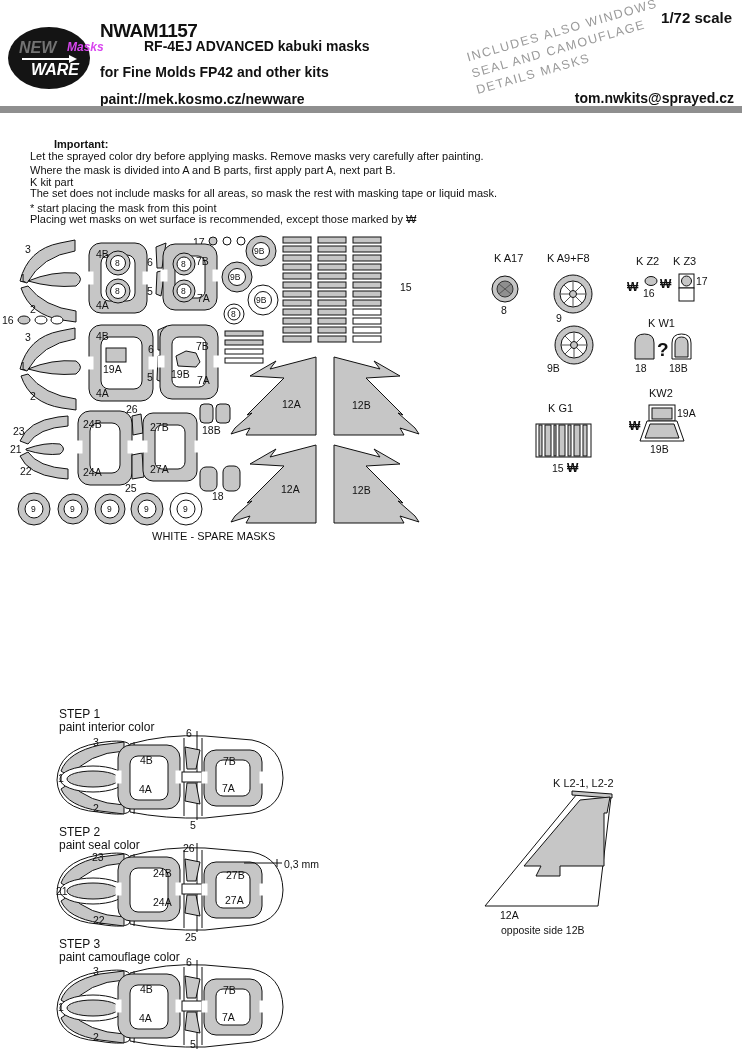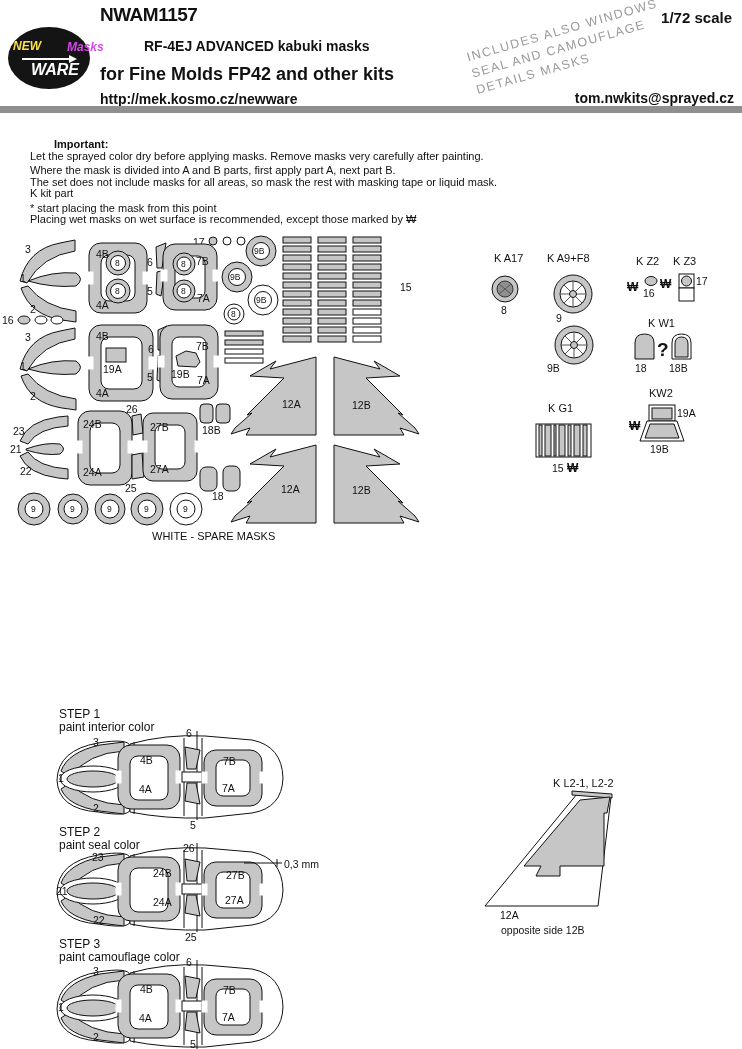--- a/index.html
+++ b/index.html
@@ -2,29 +2,29 @@
 <html><head>
 <meta charset="utf-8">
 <style>
   html,body{margin:0;padding:0;}
   body{width:742px;height:1049px;position:relative;background:#fff;
        font-family:"Liberation Sans",sans-serif;color:#111;overflow:hidden;}
   .abs{position:absolute;}
   
   .logo{left:8px;top:27px;width:82px;height:62px;background:#141414;border-radius:50%;}
   .logo span{position:absolute;font-style:italic;font-weight:bold;}
-  .logo .l-new{left:5px;top:12px;color:#fde047;font-size:12px;}
+  .logo .l-new{left:11px;top:12px;color:#737373;font-size:16px;}
   .logo .l-masks{left:59px;top:13px;color:#d946ef;font-size:12px;}
   .logo .l-ware{left:23px;top:34px;color:#fff;font-size:16px;}
   .logo .l-arrow{position:absolute;left:14px;top:31px;width:48px;border-top:2px solid #fff;}
   .logo .l-arrow:after{content:"";position:absolute;right:-7px;top:-5px;
      border-left:8px solid #fff;border-top:4px solid transparent;border-bottom:4px solid transparent;}
-  .code{left:100px;top:4px;font-size:19px;font-weight:bold;letter-spacing:-0.5px;}
+  .code{left:100px;top:20px;font-size:19px;font-weight:bold;letter-spacing:-0.5px;}
   .sub1{left:100px;top:38px;font-size:14px;font-weight:bold;padding-left:44px;}
-  .sub2{left:100px;top:64px;font-size:18px;font-weight:bold;}
+  .sub2{left:100px;top:64px;font-size:14px;font-weight:bold;}
   .url{left:100px;top:91px;font-size:14px;font-weight:bold;}
   .scale{right:10px;top:9px;font-size:15px;font-weight:bold;}
   .email{right:8px;top:90px;font-size:14px;font-weight:bold;}
   .diag{left:468px;top:20px;width:262px;color:#9a9a9a;font-size:12.5px;
         letter-spacing:1.5px;line-height:17px;transform:rotate(-16deg);transform-origin:40% 50%;}
   .bar{left:0;top:106px;width:742px;height:7px;background:#8f8f8f;}
   
   .instr{left:30px;top:139px;width:640px;font-size:11px;line-height:11.5px;}
   .instr .hd{font-weight:bold;padding-left:24px;}
   .instr .gap{margin-top:3px;}
@@ -47,36 +47,36 @@
 
 <div class="abs logo">
   <span class="l-new">NEW</span>
   <span class="l-masks">Masks</span>
   <span class="l-arrow"></span>
   <span class="l-ware">WARE</span>
 </div>
 <div class="abs code">NWAM1157</div>
 <div class="abs sub1">RF-4EJ ADVANCED kabuki masks</div>
 <div class="abs sub2">for Fine Molds FP42 and other kits</div>
-<div class="abs url">http://mek.kosmo.cz/newware</div>
+<div class="abs url">paint://mek.kosmo.cz/newware</div>
 <div class="abs scale">1/72 scale</div>
 <div class="abs email">tom.nwkits@sprayed.cz</div>
 <div class="abs diag">
   <div>INCLUDES ALSO WINDOWS</div>
   <div>SEAL AND CAMOUFLAGE</div>
   <div>DETAILS MASKS</div>
 </div>
 <div class="abs bar"></div>
 
 <div class="abs instr">
   <div class="hd">Important:</div>
   <div>Let the sprayed color dry before applying masks. Remove masks very carefully after painting.</div>
   <div class="gap">Where the mask is divided into A and B parts, first apply part A, next part B.</div>
+  <div>K kit part</div>
   <div>The set does not include masks for all areas, so mask the rest with masking tape or liquid mask.</div>
-  <div>K kit part</div>
   <div class="gap">* start placing the mask from this point</div>
   <div>Placing wet masks on wet surface is recommended, except those marked by ₩</div>
 </div>
 
 <svg style="top:228px" width="742" height="335" viewBox="0 228 742 335">
 
   <g>
     <path class="g" d="M20,281 Q28,249 60,243 L75,240 L75,251 Q42,256 27,283 Z"></path>
     <path class="g" d="M28,281 Q52,271 76,273 Q85,279 76,286 Q52,288 28,281 Z"></path>
     <path class="g" d="M21,288 Q30,315 62,320 L76,322 L76,311 Q44,307 28,286 Z"></path>

